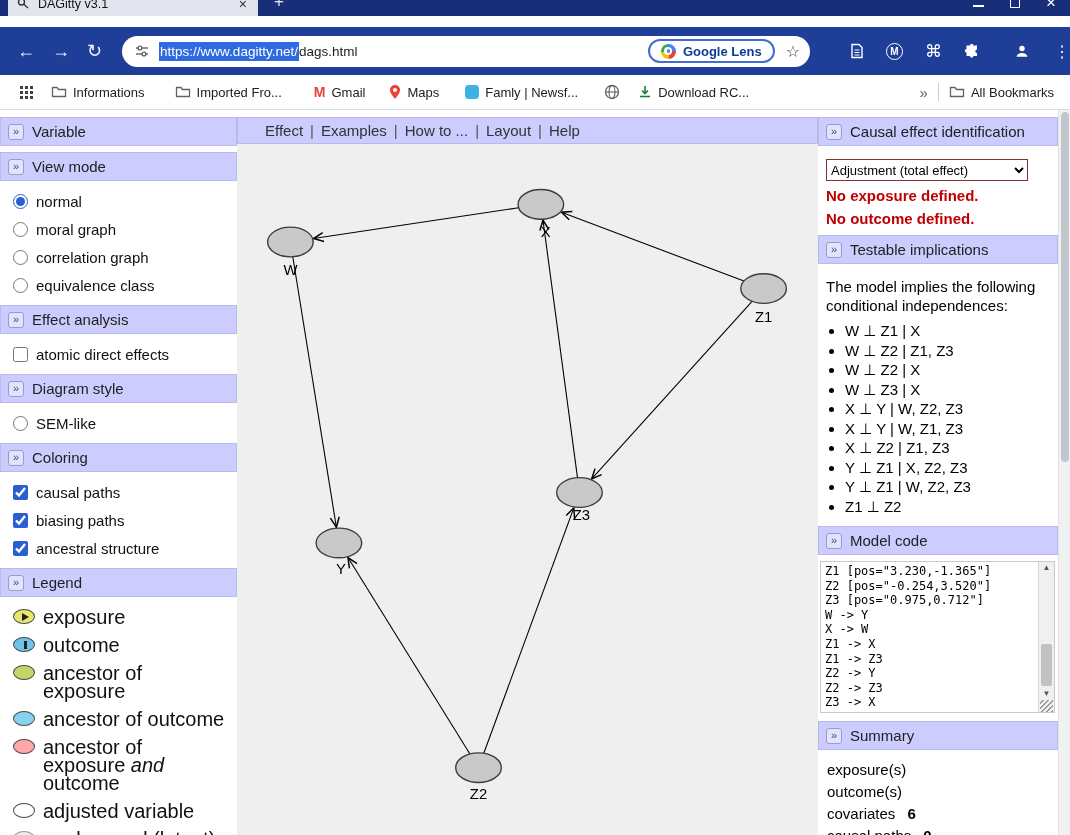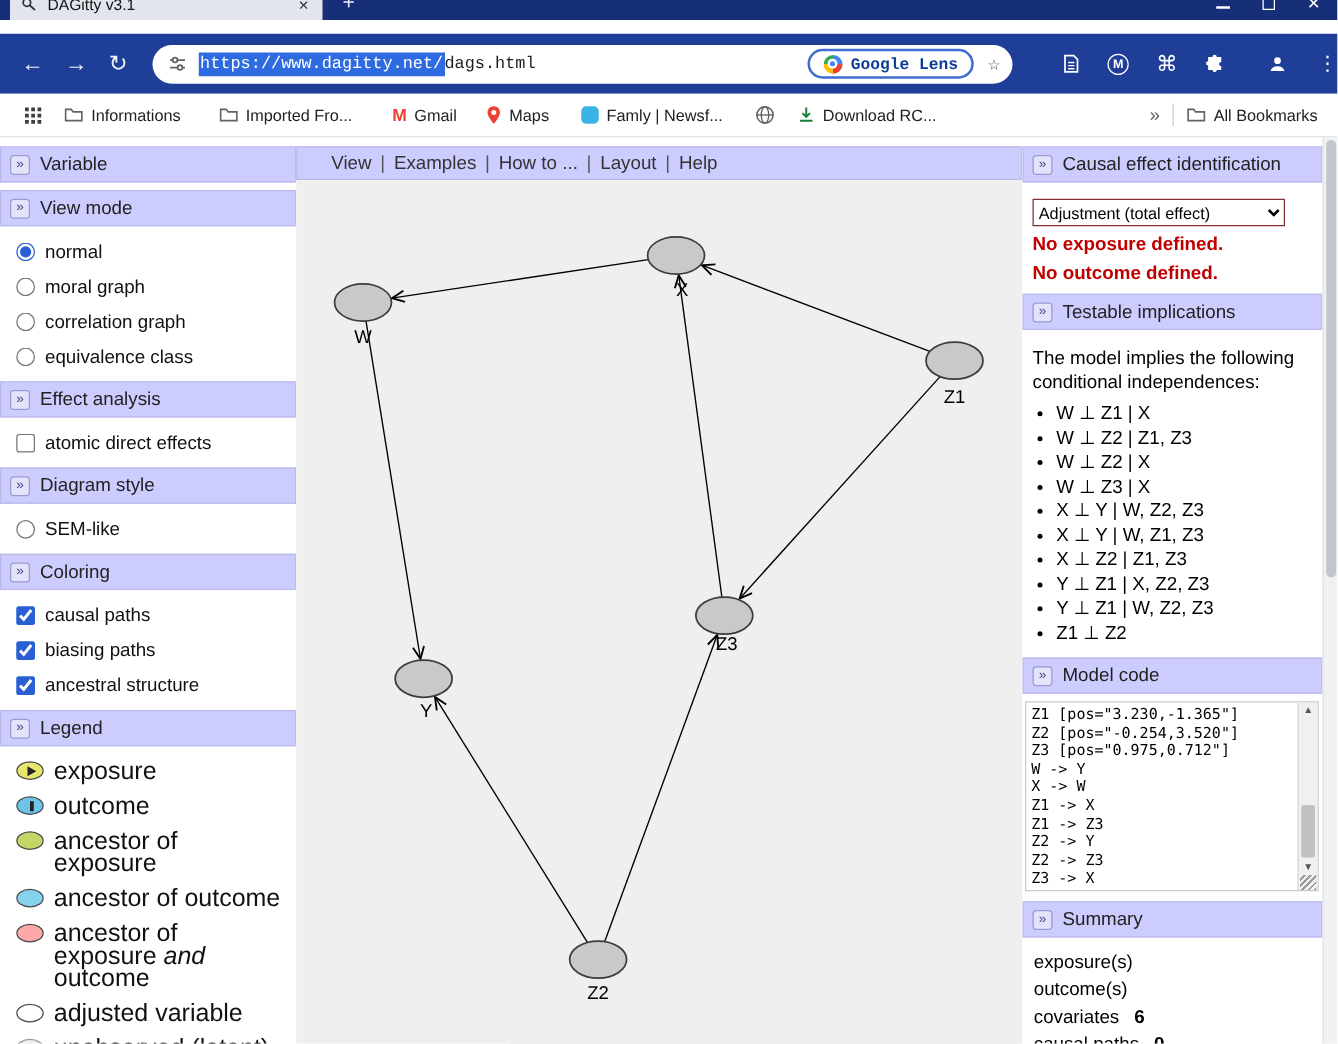--- a/index.html
+++ b/index.html
@@ -13,21 +13,21 @@
   .tab-title { flex:1; white-space:nowrap; overflow:hidden; }
   .tab-close { font-size:14px; color:#333; padding:0 2px; cursor:default; }
   .newtab { color:#e8ebf5; font-size:17px; margin:0 0 4px 16px; }
   .win-controls { margin-left:auto; display:flex; align-items:center; height:27px; gap:26px; padding-right:14px; }
   .wc-min { width:11px; border-bottom:2px solid #fff; height:8px; }
   .wc-max { width:10px; height:10px; border:1.6px solid #fff; }
   .wc-close { color:#fff; font-size:17px; line-height:10px; }
 
   .toolbar { position:absolute; top:27px; left:0; right:0; height:48px; background:#1e3e97; display:flex; align-items:center; }
   .nav-btn { color:#eef1f8; font-size:18px; margin-left:17px; }
-  .omnibox { margin-left:20px; width:710px; height:31px; background:#fff; border-radius:16px; display:flex; align-items:center; padding:0 10px 0 12px;font-family:Liberation Mono, monospace; }
+  .omnibox { margin-left:20px; width:710px; height:31px; background:#fff; border-radius:16px; display:flex; align-items:center; padding:0 10px 0 12px; }
   .url { font-size:13.5px; margin-left:9px; white-space:nowrap; }
   .url-sel { background:#2e6be0; color:#fff; padding:2px 1px; }
   .url-rest { color:#1d1d1d; }
   .lens-chip { margin-left:auto; display:flex; align-items:center; gap:7px; border:2px solid #3f6ed0; border-radius:14px; height:24px; padding:0 11px; color:#0d3c9b; font-weight:bold; font-size:13px; background:#fff; }
   .lens-ic { width:15px; height:15px; border-radius:50%; background:conic-gradient(#4285f4 0 25%,#ea4335 0 50%,#fbbc05 0 75%,#34a853 0 100%); position:relative; }
   .lens-ic::after { content:""; position:absolute; left:3.5px; top:3.5px; width:8px; height:8px; background:#fff; border-radius:50%; }
   .lens-ic::before { content:""; position:absolute; left:5.8px; top:5.8px; width:3.4px; height:3.4px; background:#4285f4; border-radius:50%; z-index:1; }
   .star { margin-left:11px; color:#3c4043; font-size:16px; }
   .tb-icons { display:flex; align-items:center; margin-left:18px; }
   .tbi { margin-left:22px; display:flex; align-items:center; }
@@ -304,21 +304,21 @@
       <span>adjusted variable</span>
     </div>
     <div class="legend-row">
       <span class="lg-ellipse" style="border-color: rgb(153, 153, 153); background: rgb(237, 237, 237);"></span>
       <span>unobserved (latent)</span>
     </div>
   </div>
 
   <div class="center">
     <div class="menubar">
-      <span class="menu-item">View</span>
+      <span class="menu-item">Effect</span>
       <span class="menu-div">|</span>
       <span class="menu-item">Examples</span>
       <span class="menu-div">|</span>
       <span class="menu-item">How to ...</span>
       <span class="menu-div">|</span>
       <span class="menu-item">Layout</span>
       <span class="menu-div">|</span>
       <span class="menu-item">Help</span>
     </div>
     <div class="canvas">

